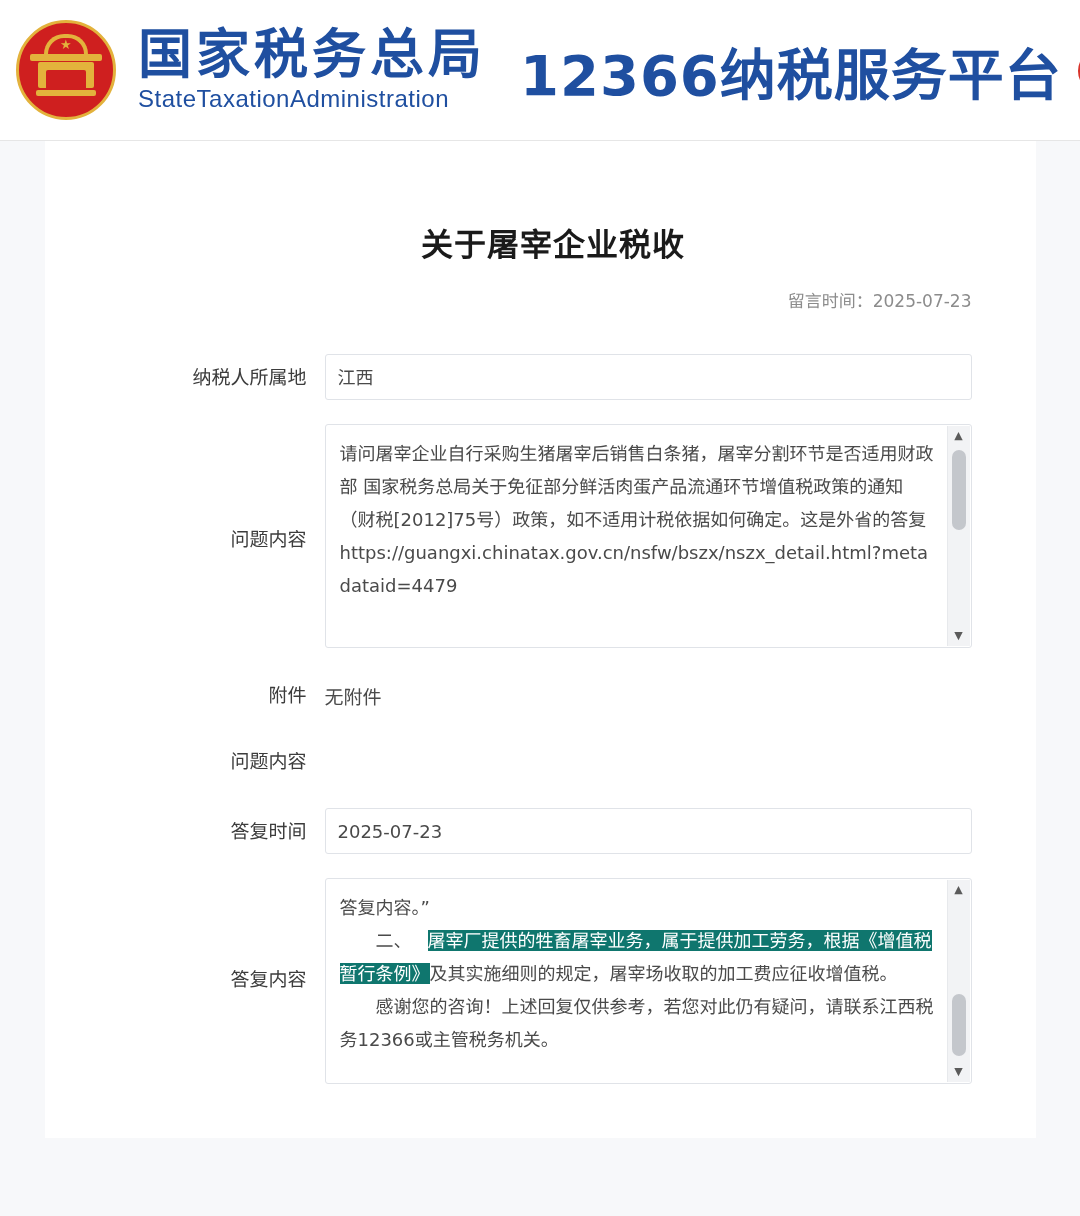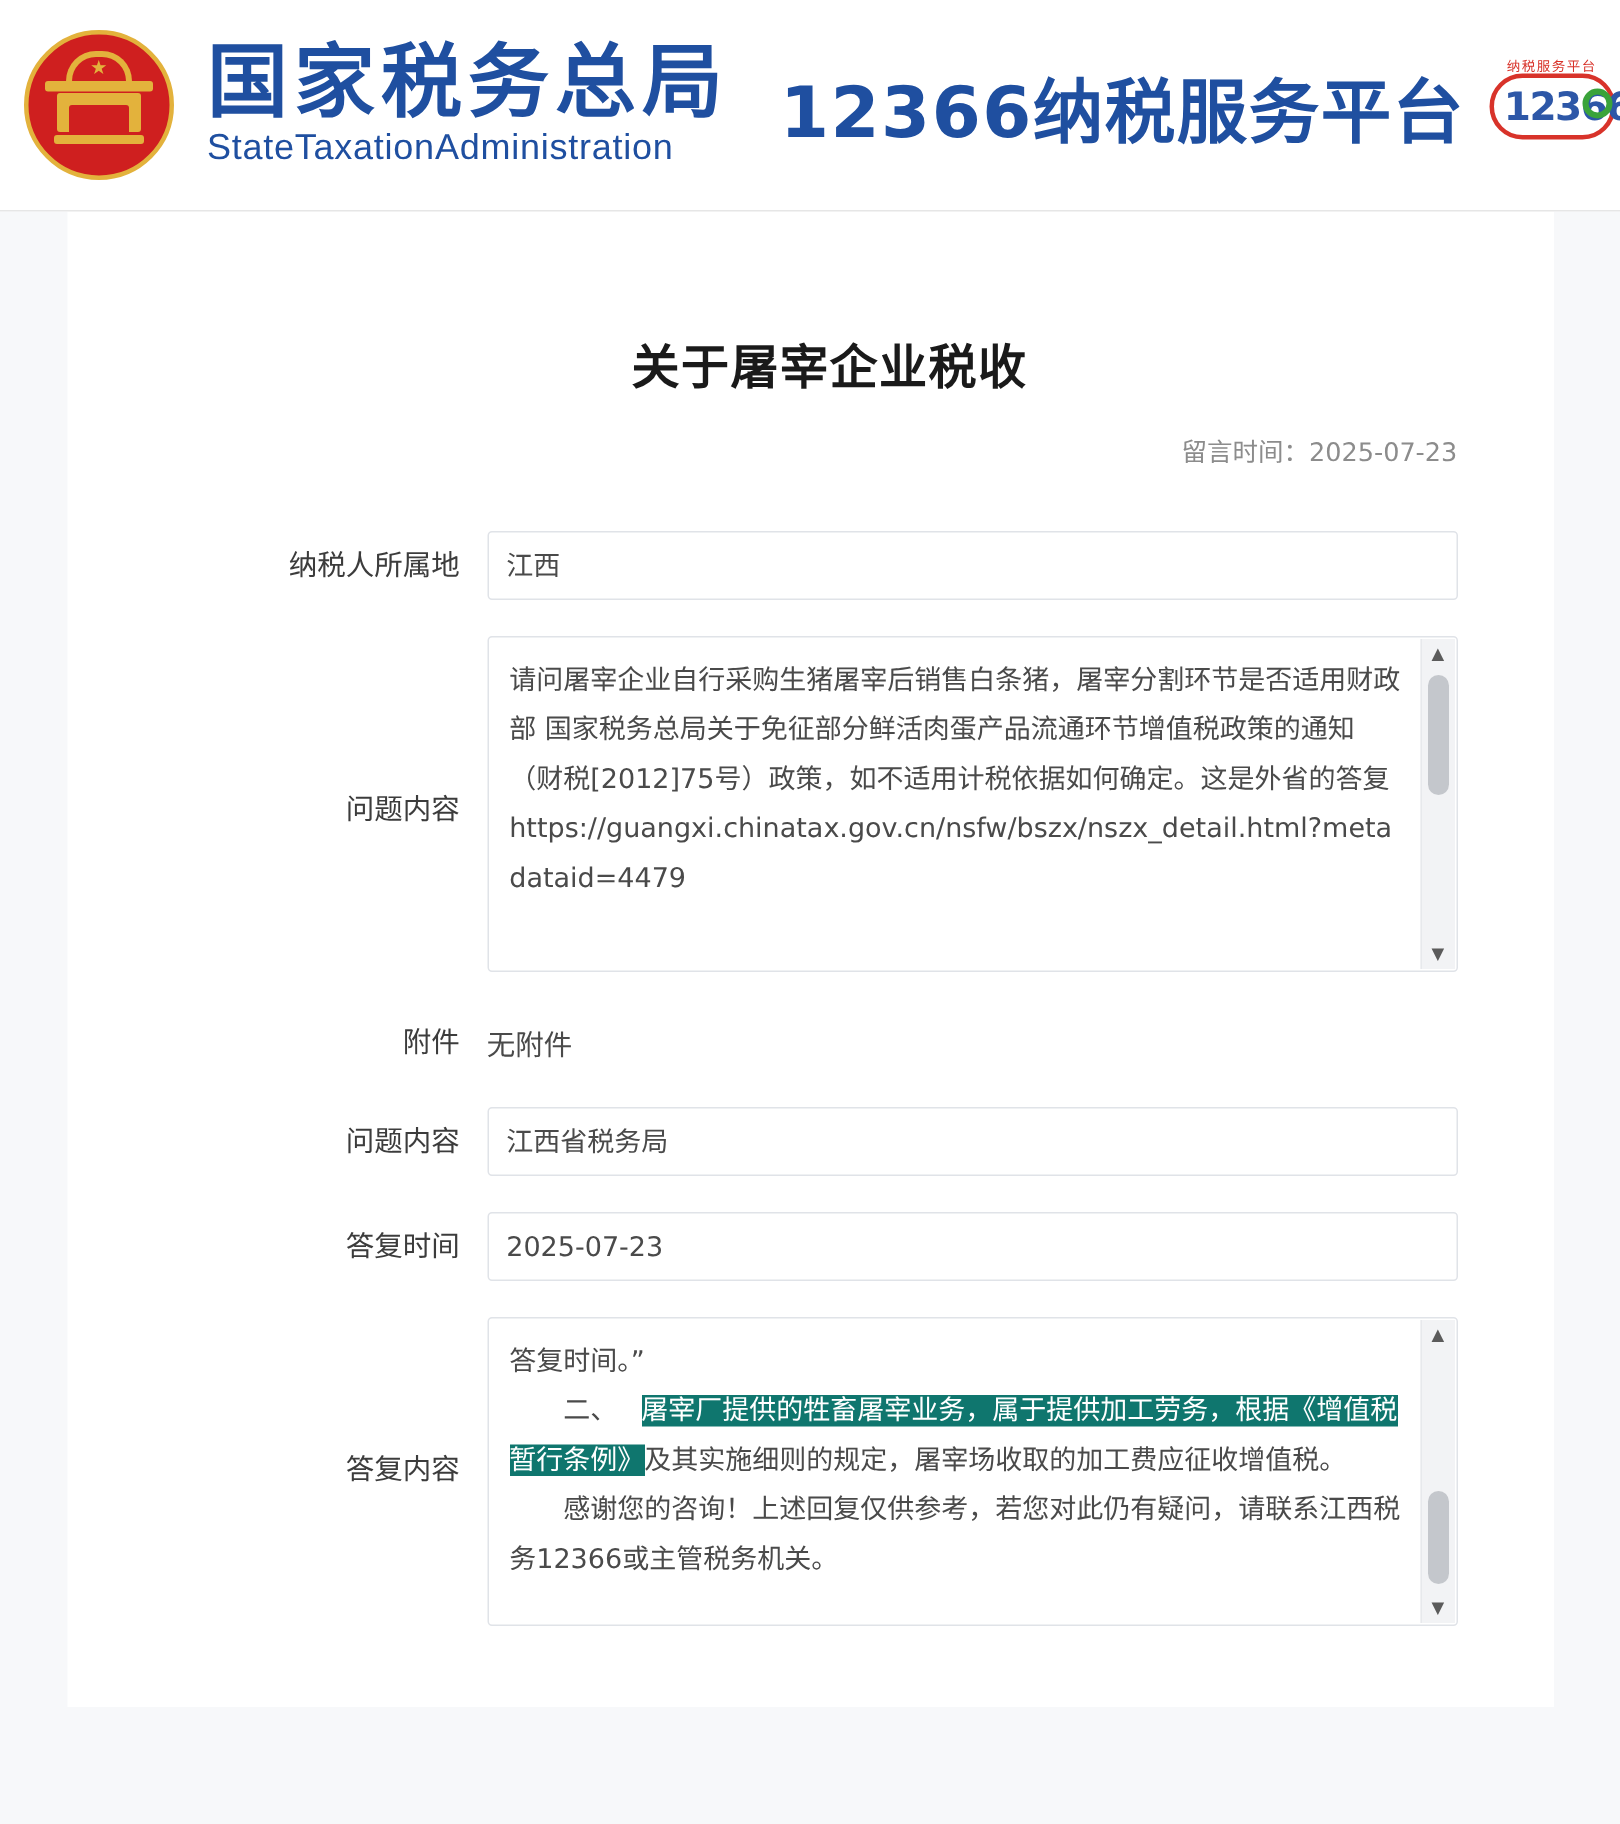--- a/index.html
+++ b/index.html
@@ -102,21 +102,21 @@
   }
   .brand-en {
     font-size: 24px;
     color: #1f4fa0;
     letter-spacing: 0.5px;
     line-height: 30px;
     font-family: "Liberation Sans", sans-serif;
   }
   .platform-title {
     margin-left: 34px;
-    font-size: 47px;
+    font-size: 56px;
     font-weight: bold;
     color: #1f4fa0;
     letter-spacing: 1px;
     font-family: "DejaVu Sans", "Liberation Sans", sans-serif;
     flex: 0 0 auto;
   }
   .logo-12366 {
     margin-left: 12px;
     width: 92px;
     height: 70px;
@@ -335,33 +335,32 @@
         </div>
       </div>
 
       <div class="row align-center" style="margin-bottom:18px;justify-content:center;">
         <div class="row-label sel-label">附件</div>
         <div class="plain-text" style="line-height:46px;">无附件</div>
       </div>
 
       <div class="row align-center">
         <div class="row-label sel-label">问题内容</div>
-        <div class="field single">江西省税务局</div>
       </div>
 
       <div class="row align-center">
         <div class="row-label sel-label">答复时间</div>
         <div class="field single">2025-07-23</div>
       </div>
 
       <div class="row a-row">
         <div class="row-label sel-label">答复内容</div>
         <div class="field textbox" style="height:206px;">
           <div class="content">
-            <div>答复时间。”</div>
+            <div>答复内容。”</div>
             <div>
               <span class="indent"></span><span>二、</span><span class="highlight">屠宰厂提供的牲畜屠宰业务，属于提供加工劳务，根据《增值税暂行条例》</span><span>及其实施细则的规定，屠宰场收取的加工费应征收增值税。</span>
             </div>
             <div>
               <span class="indent"></span><span>感谢您的咨询！上述回复仅供参考，若您对此仍有疑问，请联系江西税务12366或主管税务机关。</span>
             </div>
           </div>
           <div class="scrollbar">
             <div class="arrow up">▲</div>
             <div class="thumb" style="bottom:26px; height:62px;"></div>

